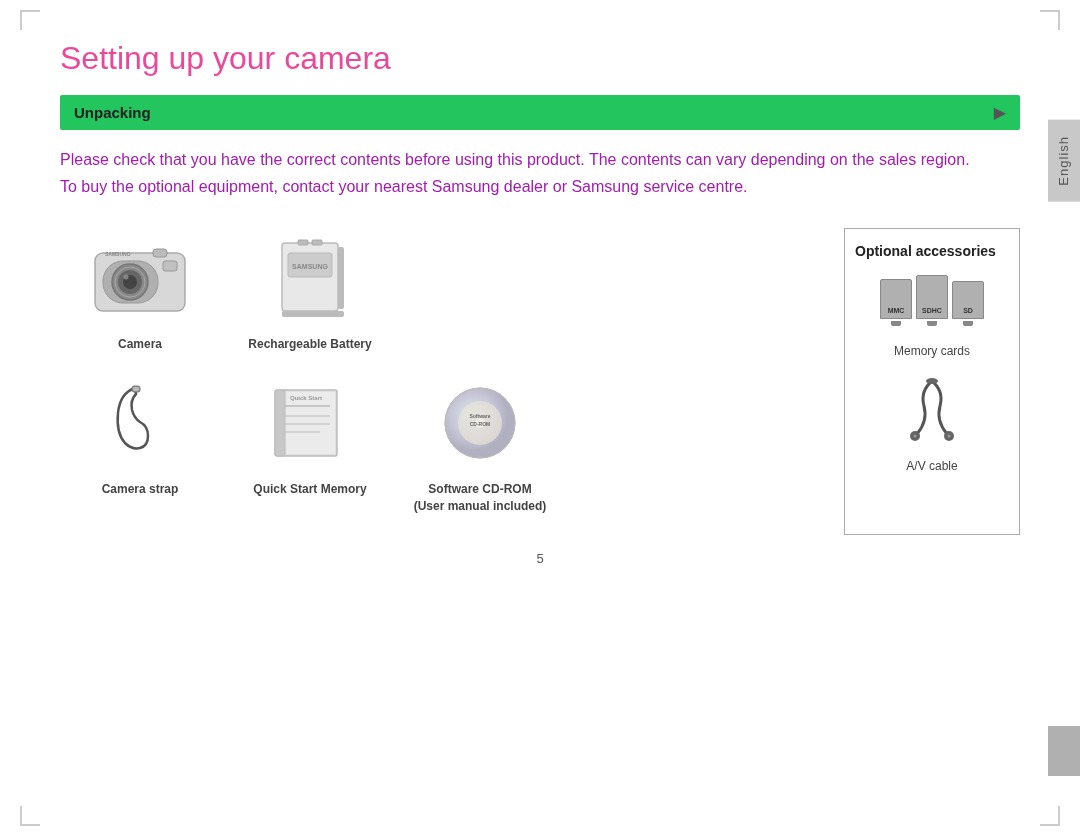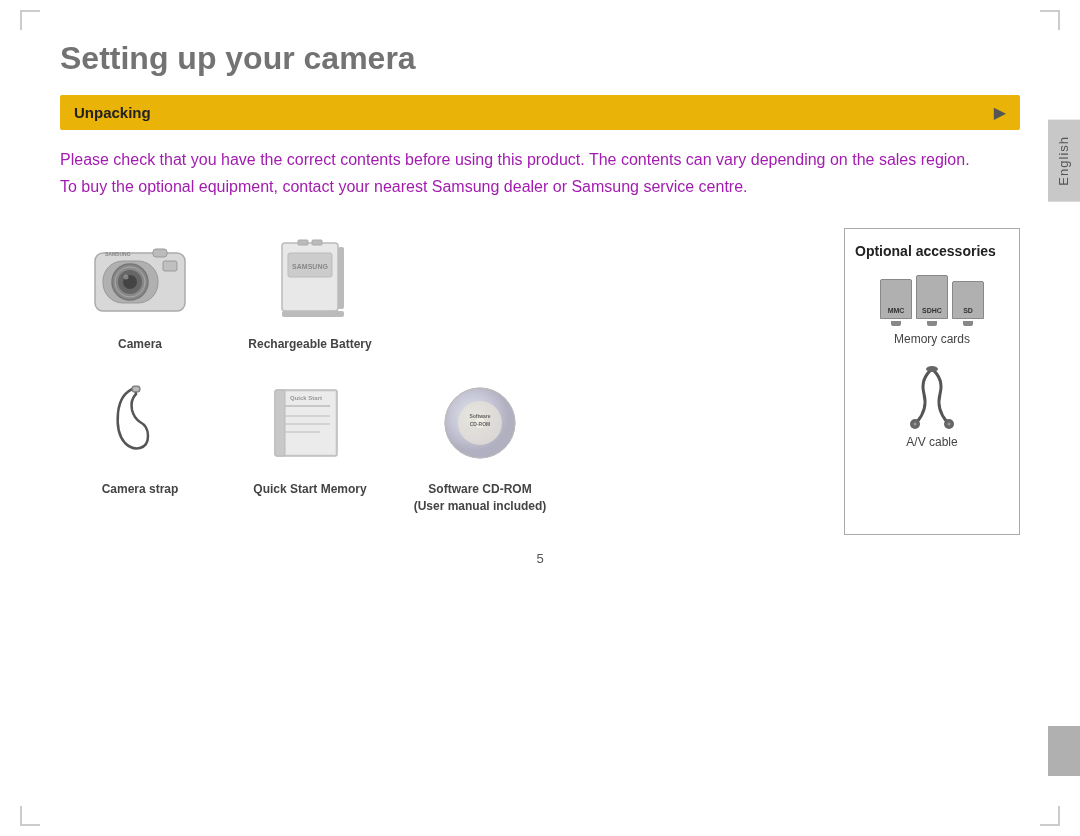--- a/index.html
+++ b/index.html
@@ -28,28 +28,28 @@
       border-style: solid;
     }
     .corner-tl { top: 10px; left: 20px; border-width: 2px 0 0 2px; }
     .corner-tr { top: 10px; right: 20px; border-width: 2px 2px 0 0; }
     .corner-bl { bottom: 10px; left: 20px; border-width: 0 0 2px 2px; }
     .corner-br { bottom: 10px; right: 20px; border-width: 0 2px 2px 0; }
 
     
     .page-title {
       font-size: 32px;
-      font-weight: bold;
-      color: #737373;
+      font-weight: normal;
+      color: #ec4899;
       margin-bottom: 18px;
     }
 
     
     .section-header {
-      background: #eab308;
+      background: #22c55e;
       display: flex;
       align-items: center;
       justify-content: space-between;
       padding: 8px 14px;
       margin-bottom: 16px;
       border-radius: 2px;
     }
     .section-header-title {
       font-size: 15px;
       font-weight: bold;
@@ -117,21 +117,21 @@
       font-weight: bold;
       color: #222;
       margin-bottom: 16px;
       text-align: left;
     }
     .optional-item {
       display: flex;
       flex-direction: column;
       align-items: center;
       margin-bottom: 18px;
-      gap: 6px;
+      gap: 18px;
     }
     .optional-label {
       font-size: 12px;
       color: #444;
       text-align: center;
     }
 
     
     .page-number {
       text-align: center;

